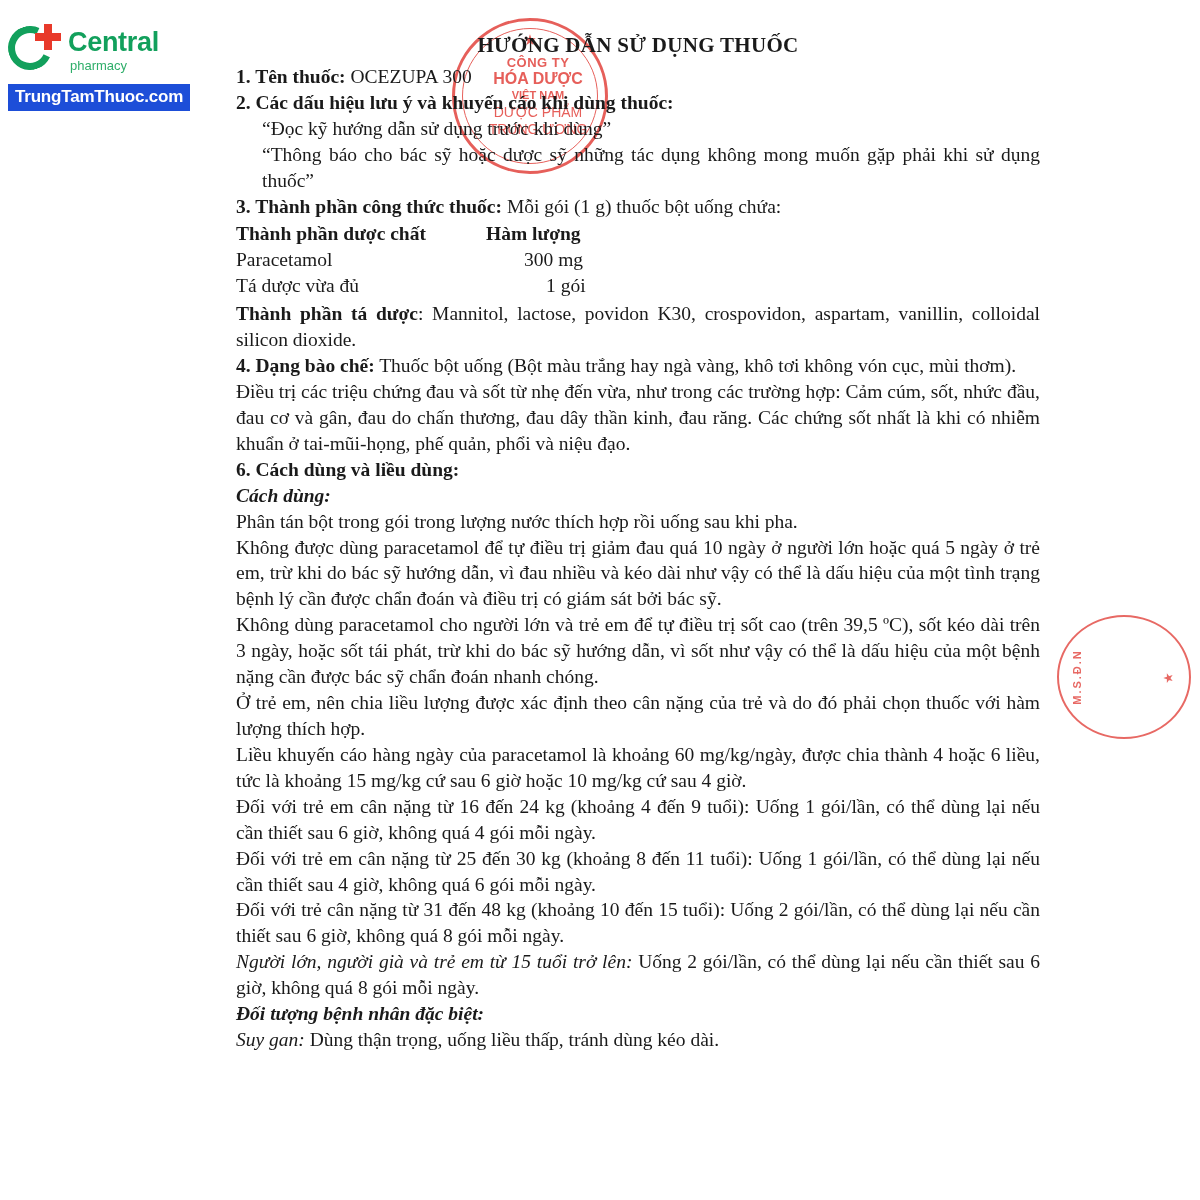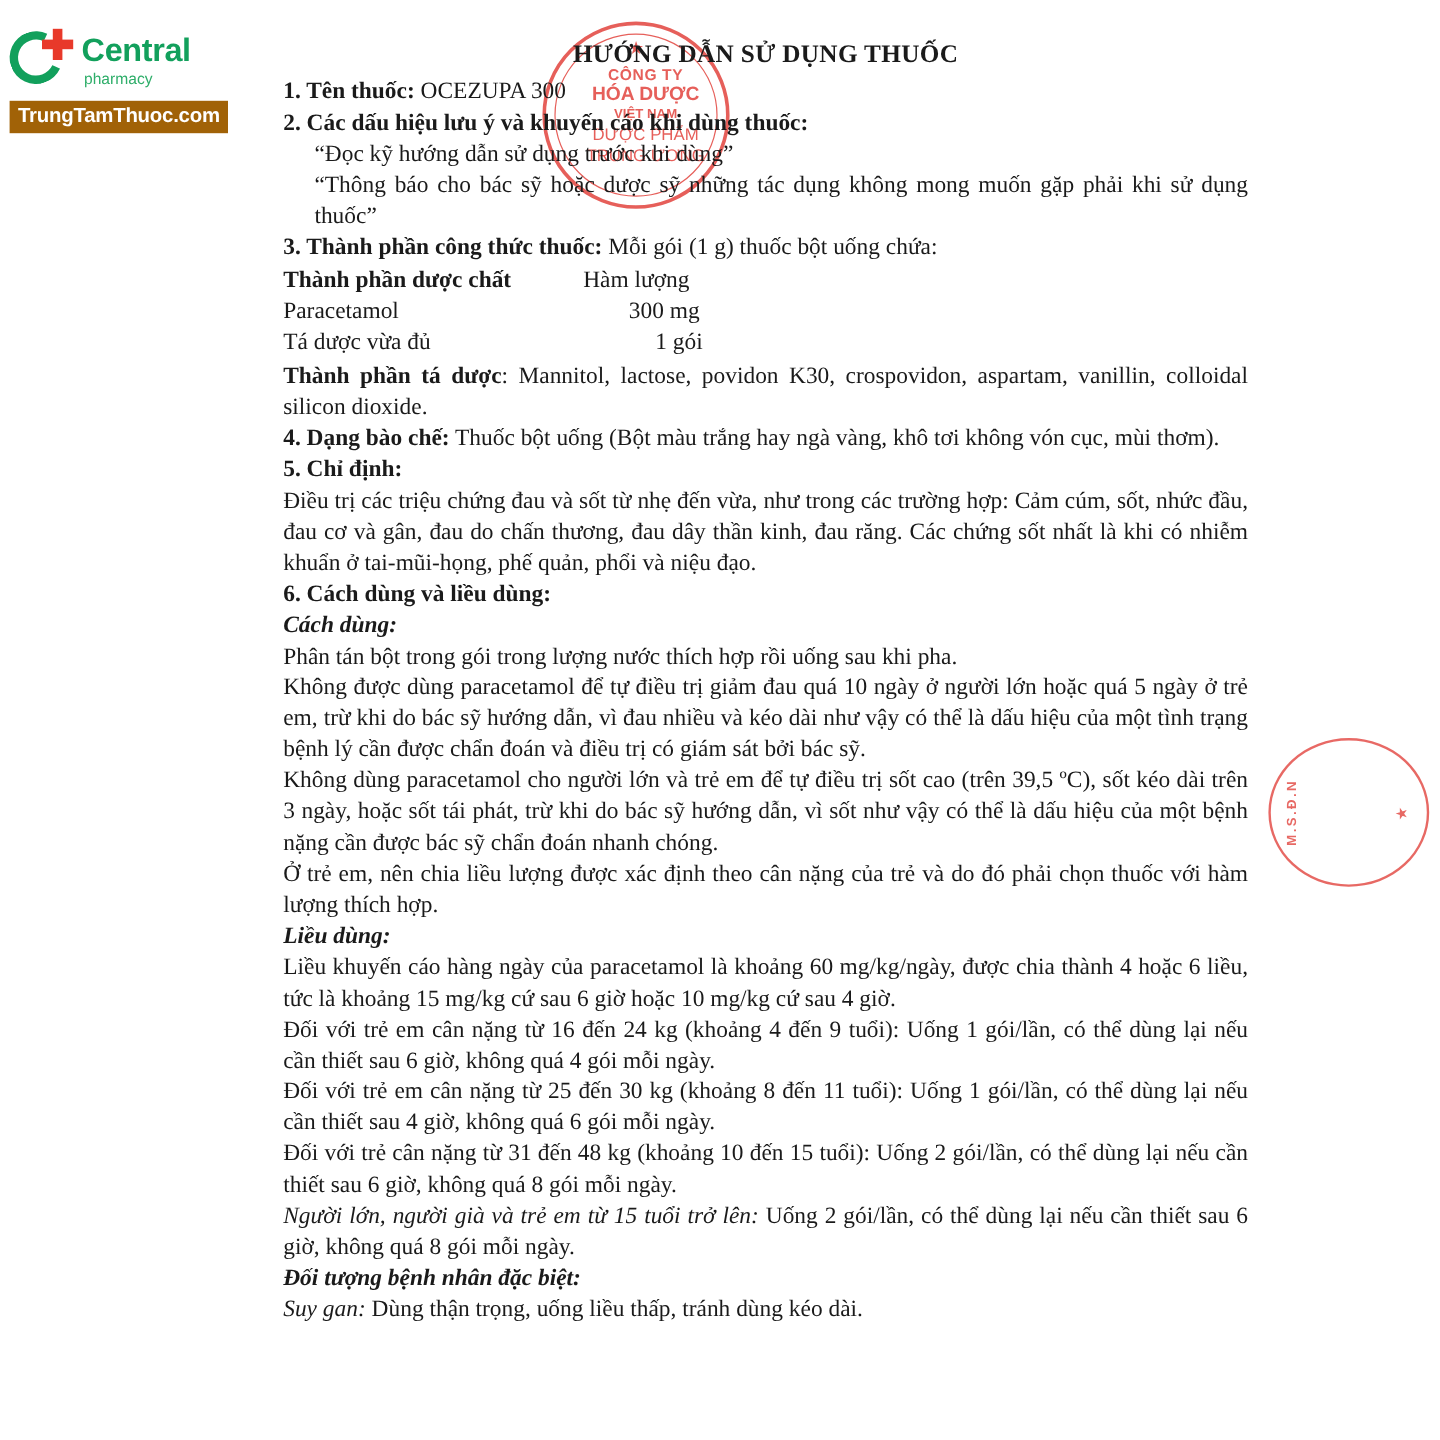--- a/index.html
+++ b/index.html
@@ -68,21 +68,21 @@
   }
   .logo-sub {
     font-family: "Liberation Sans", sans-serif;
     font-size: 13px;
     color: #2fae6a;
     margin-top: 3px;
     margin-left: 2px;
   }
   .logo-band {
     margin-top: 6px;
-    background: #a16207;
+    background: #1d4ed8;
     color: #ffffff;
     font-family: "Liberation Sans", sans-serif;
     font-weight: bold;
     font-size: 17px;
     padding: 3px 7px 4px 7px;
     display: inline-block;
     letter-spacing: -0.2px;
   }
 
   
@@ -183,21 +183,21 @@
   }
   .sp { margin-top: 2px; }
 
   .ingredients {
     margin-top: 2px;
   }
   .ing-row {
     display: flex;
   }
   .ing-name { width: 250px; }
-  .ing-head-amt { font-weight: normal; }
+  .ing-head-amt { font-weight: bold; }
   .ing-amt { }
   .ing-row.head .ing-name { font-weight: bold; }
   .ing-row .ing-amt.c1 { padding-left: 38px; }
   .ing-row .ing-amt.c2 { padding-left: 60px; }
 </style>
 </head>
 <body>
 
 <div class="logo-block">
   <div class="logo-row">
@@ -265,31 +265,29 @@
 
   <p class="p sp">
     <span class="b">Thành phần tá dược</span><span>: Mannitol, lactose, povidon K30, crospovidon, aspartam, vanillin, colloidal silicon dioxide.</span>
   </p>
 
   <p class="p">
     <span class="b">4. Dạng bào chế:</span>
     <span>Thuốc bột uống (Bột màu trắng hay ngà vàng, khô tơi không vón cục, mùi thơm).</span>
   </p>
 
-  <p class="p b">5. Chỉ định:</p>
   <p class="p">Điều trị các triệu chứng đau và sốt từ nhẹ đến vừa, như trong các trường hợp: Cảm cúm, sốt, nhức đầu, đau cơ và gân, đau do chấn thương, đau dây thần kinh, đau răng. Các chứng sốt nhất là khi có nhiễm khuẩn ở tai-mũi-họng, phế quản, phổi và niệu đạo.</p>
 
   <p class="p b">6. Cách dùng và liều dùng:</p>
   <p class="p bi">Cách dùng:</p>
   <p class="p">Phân tán bột trong gói trong lượng nước thích hợp rồi uống sau khi pha.</p>
   <p class="p">Không được dùng paracetamol để tự điều trị giảm đau quá 10 ngày ở người lớn hoặc quá 5 ngày ở trẻ em, trừ khi do bác sỹ hướng dẫn, vì đau nhiều và kéo dài như vậy có thể là dấu hiệu của một tình trạng bệnh lý cần được chẩn đoán và điều trị có giám sát bởi bác sỹ.</p>
   <p class="p">Không dùng paracetamol cho người lớn và trẻ em để tự điều trị sốt cao (trên 39,5 ºC), sốt kéo dài trên 3 ngày, hoặc sốt tái phát, trừ khi do bác sỹ hướng dẫn, vì sốt như vậy có thể là dấu hiệu của một bệnh nặng cần được bác sỹ chẩn đoán nhanh chóng.</p>
   <p class="p">Ở trẻ em, nên chia liều lượng được xác định theo cân nặng của trẻ và do đó phải chọn thuốc với hàm lượng thích hợp.</p>
 
-  <p class="p bi">Liều dùng:</p>
   <p class="p">Liều khuyến cáo hàng ngày của paracetamol là khoảng 60 mg/kg/ngày, được chia thành 4 hoặc 6 liều, tức là khoảng 15 mg/kg cứ sau 6 giờ hoặc 10 mg/kg cứ sau 4 giờ.</p>
 
   <p class="p">Đối với trẻ em cân nặng từ 16 đến 24 kg (khoảng 4 đến 9 tuổi): Uống 1 gói/lần, có thể dùng lại nếu cần thiết sau 6 giờ, không quá 4 gói mỗi ngày.</p>
   <p class="p">Đối với trẻ em cân nặng từ 25 đến 30 kg (khoảng 8 đến 11 tuổi): Uống 1 gói/lần, có thể dùng lại nếu cần thiết sau 4 giờ, không quá 6 gói mỗi ngày.</p>
   <p class="p">Đối với trẻ cân nặng từ 31 đến 48 kg (khoảng 10 đến 15 tuổi): Uống 2 gói/lần, có thể dùng lại nếu cần thiết sau 6 giờ, không quá 8 gói mỗi ngày.</p>
 
   <p class="p">
     <span class="i">Người lớn, người già và trẻ em từ 15 tuổi trở lên:</span><span> Uống 2 gói/lần, có thể dùng lại nếu cần thiết sau 6 giờ, không quá 8 gói mỗi ngày.</span>
   </p>
 

